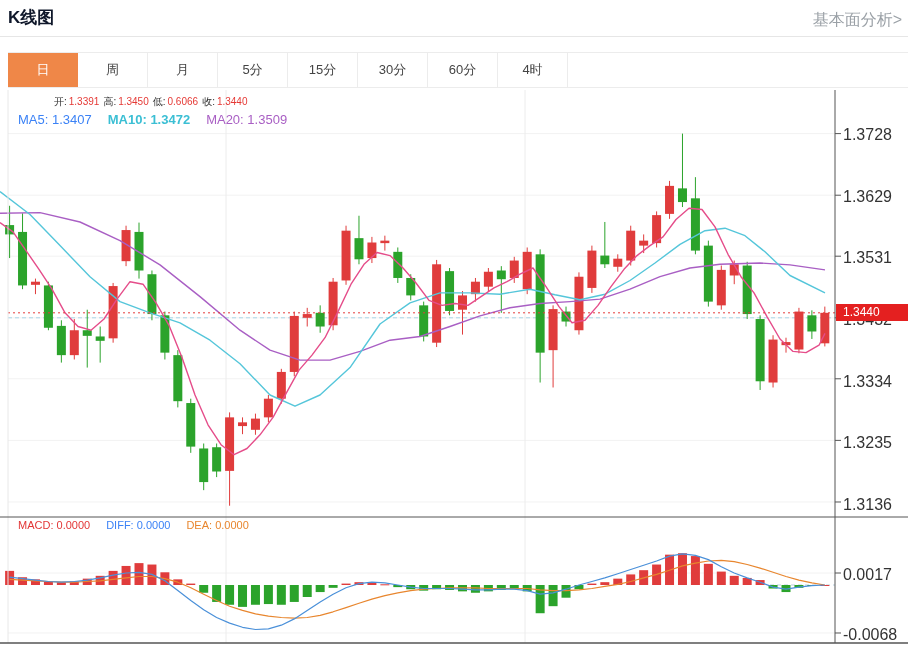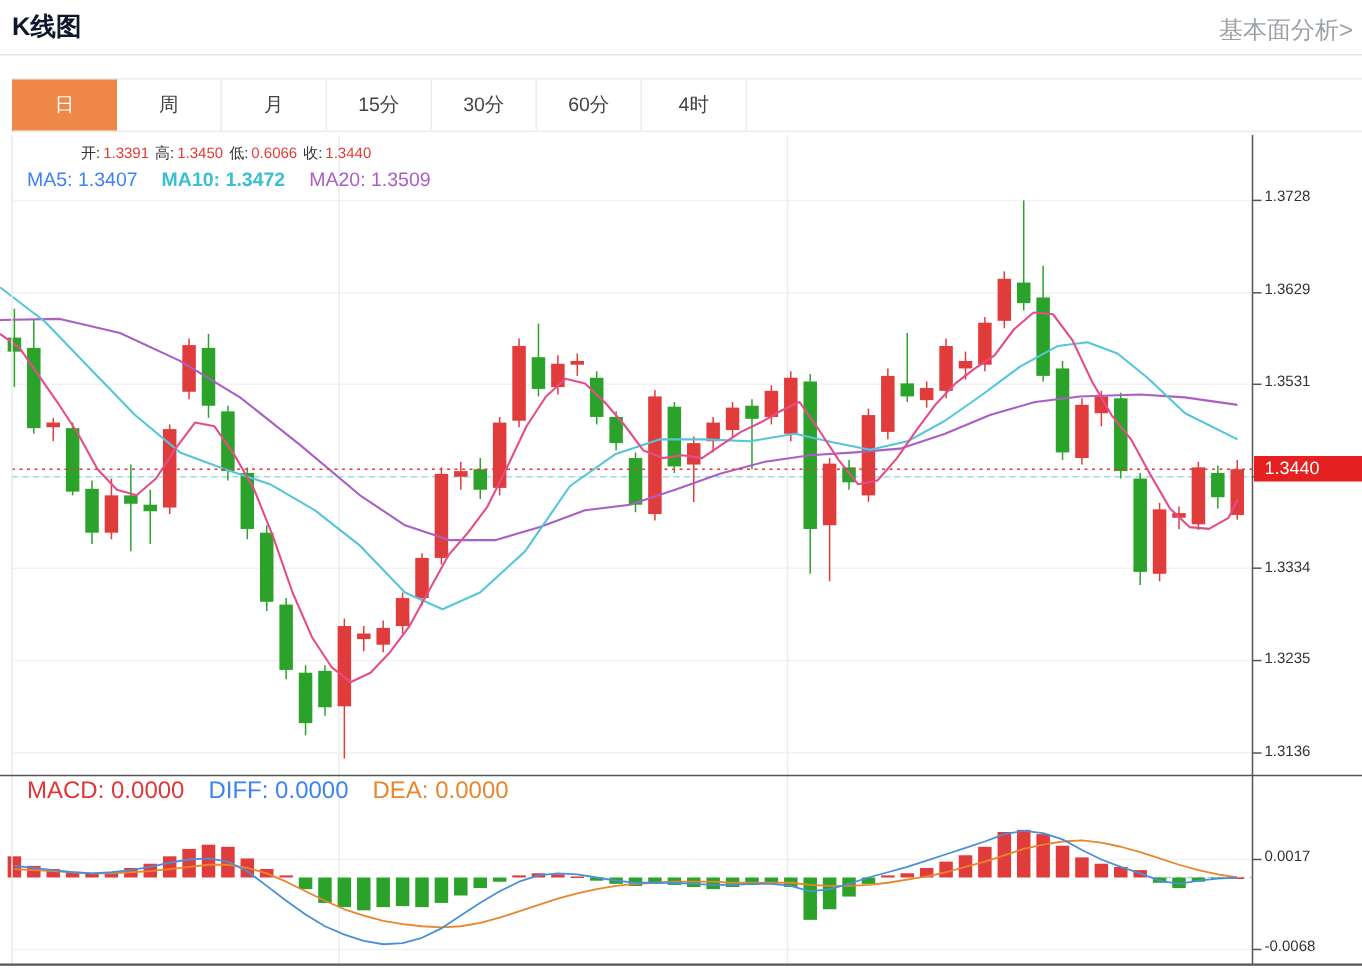--- a/index.html
+++ b/index.html
@@ -12,40 +12,41 @@
         border-top:1px solid #ececec;border-bottom:1px solid #ececec;box-sizing:border-box;z-index:5;background:#fff;}
   .tab{width:70px;height:34px;line-height:34px;text-align:center;font-size:13px;color:#444;
        border-right:1px solid #ececec;cursor:pointer;box-sizing:border-box;}
   .tab:first-child{border-left:1px solid #ececec;}
   .tab.active{background:#ef8748;color:#fff;border-color:#ef8748;}
   .tab-filler{flex:1;}
   .ohlc-row{position:absolute;left:18px;top:95px;display:flex;gap:4px;font-size:10px;z-index:6;margin-left:36px;}
   .ohlc-row .lbl{color:#333;}
   .ohlc-row .val{color:#e53935;margin-left:2px;}
   .ma-row{position:absolute;left:18px;top:112px;display:flex;gap:16px;font-size:13px;z-index:6;}
-  .macd-row{position:absolute;left:18px;top:519px;display:flex;gap:16px;font-size:16px;z-index:6;}
+  .macd-row{position:absolute;left:18px;top:519px;display:flex;gap:16px;font-size:11px;z-index:6;}
   .pair{white-space:nowrap;}
-  .tick{position:absolute;left:843px;font-size:10px;color:#333;z-index:3;}
+  .tick{position:absolute;left:843px;font-size:16px;color:#333;z-index:3;}
   .price-tag{position:absolute;left:836px;top:304px;width:72px;height:17px;background:#e42020;
              color:#fff;font-size:12px;line-height:17px;padding-left:7px;z-index:7;box-sizing:border-box;}
   svg.chart{position:absolute;left:0;top:0;z-index:2;}
 </style>
 </head>
 <body>
 
 <div class="page">
 
   <div class="title">K线图</div>
   <a class="fund-link">基本面分析&gt;</a>
   <div class="hdr-divider"></div>
 
   <div class="tabs">
     <div class="tab active">日</div>
     <div class="tab">周</div>
     <div class="tab">月</div>
+    <div class="tab">5分</div>
     <div class="tab">15分</div>
     <div class="tab">30分</div>
     <div class="tab">60分</div>
     <div class="tab">4时</div>
     <div class="tab-filler"></div>
   </div>
 
   <div class="ohlc-row">
     <span class="pair"><span class="lbl">开:</span><span class="val">1.3391</span></span>
     <span class="pair"><span class="lbl">高:</span><span class="val">1.3450</span></span>

